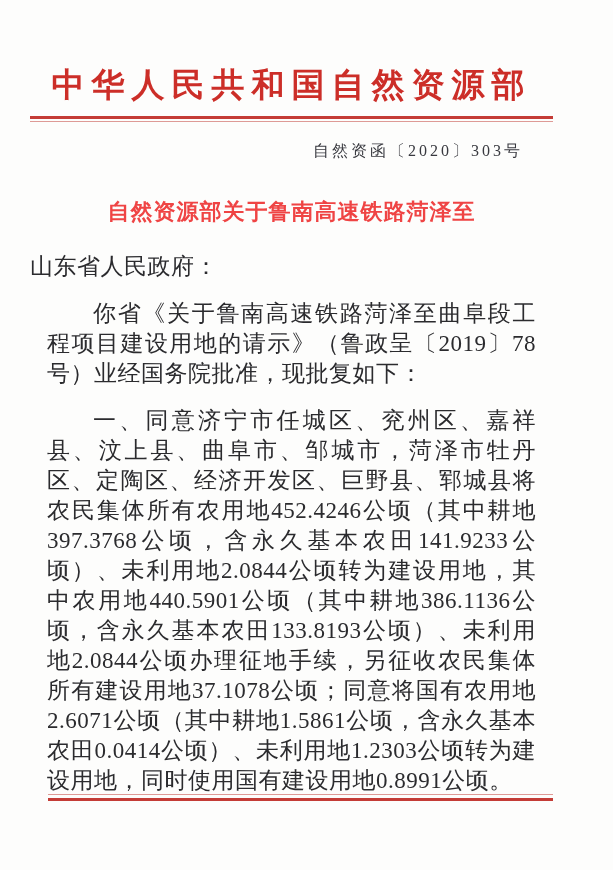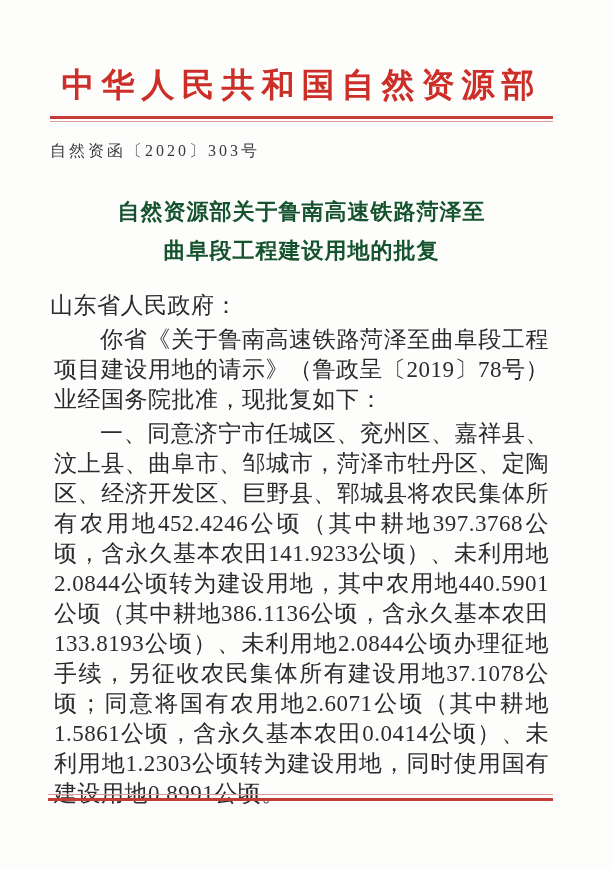--- a/index.html
+++ b/index.html
@@ -7,69 +7,69 @@
     padding: 0;
     background: #ffffff;
   }
   .page {
     position: relative;
     width: 613px;
     height: 870px;
     margin: 0 auto;
     background: #fdfdfc;
     box-sizing: border-box;
-    padding: 64px 60px 0 50px;
+    padding: 64px 60px 0 30px;
     overflow: hidden;
     font-family: "Liberation Serif", "DejaVu Serif", serif;
     color: #262626;
   }
   .agency-name {
     color: #cc2e28;
     font-size: 33px;
     font-weight: bold;
     text-align: center;
     letter-spacing: 7px;
     line-height: 42px;
     white-space: nowrap;
   }
   .header-rule { margin-top: 10px; }
   .rule-thick { height: 3px; background: #c43c36; }
   .rule-gap-2 { height: 2px; }
   .rule-gap-3 { height: 3px; }
   .rule-thin { height: 1px; background: #de9a96; }
   .doc-number {
     margin-top: 19px;
-    text-align: left;
+    text-align: right;
     padding-right: 30px;
     font-size: 16px;
     letter-spacing: 3px;
     color: #38393f;
     line-height: 20px;
   }
   .doc-title {
     margin-top: 31px;
     text-align: center;
     font-family: "Liberation Sans", "DejaVu Sans", sans-serif;
     font-weight: bold;
     font-size: 22px;
     line-height: 39px;
     letter-spacing: 1px;
-    color: #14532d;
+    color: #ef4444;
   }
   .body-text {
     margin-top: 21px;
     font-size: 23px;
     line-height: 30px;
     letter-spacing: 0.5px;
     text-align: justify;
     color: #2b2b2e;
   }
   .salutation { line-height: 30px; }
   p.para {
-    margin: 4px;
+    margin: 17px;
     text-indent: 2em;
     text-align: justify;
   }
   .footer-rule {
     position: absolute;
     left: 48px;
     right: 60px;
     top: 794px;
   }
 </style>
@@ -83,21 +83,20 @@
   <div class="header-rule">
     <div class="rule-thick"></div>
     <div class="rule-gap-2"></div>
     <div class="rule-thin"></div>
   </div>
 
   <div class="doc-number">自然资函〔2020〕303号</div>
 
   <div class="doc-title">
     <div>自然资源部关于鲁南高速铁路菏泽至</div>
-    <div>曲阜段工程建设用地的批复</div>
   </div>
 
   <div class="body-text">
     <div class="salutation">山东省人民政府：</div>
     <p class="para">你省《关于鲁南高速铁路菏泽至曲阜段工程项目建设用地的请示》（鲁政呈〔2019〕78号）业经国务院批准，现批复如下：</p>
     <p class="para">一、同意济宁市任城区、兖州区、嘉祥县、汶上县、曲阜市、邹城市，菏泽市牡丹区、定陶区、经济开发区、巨野县、郓城县将农民集体所有农用地452.4246公顷（其中耕地397.3768公顷，含永久基本农田141.9233公顷）、未利用地2.0844公顷转为建设用地，其中农用地440.5901公顷（其中耕地386.1136公顷，含永久基本农田133.8193公顷）、未利用地2.0844公顷办理征地手续，另征收农民集体所有建设用地37.1078公顷；同意将国有农用地2.6071公顷（其中耕地1.5861公顷，含永久基本农田0.0414公顷）、未利用地1.2303公顷转为建设用地，同时使用国有建设用地0.8991公顷。</p>
   </div>
 
   <div class="footer-rule">
     <div class="rule-thin"></div>

